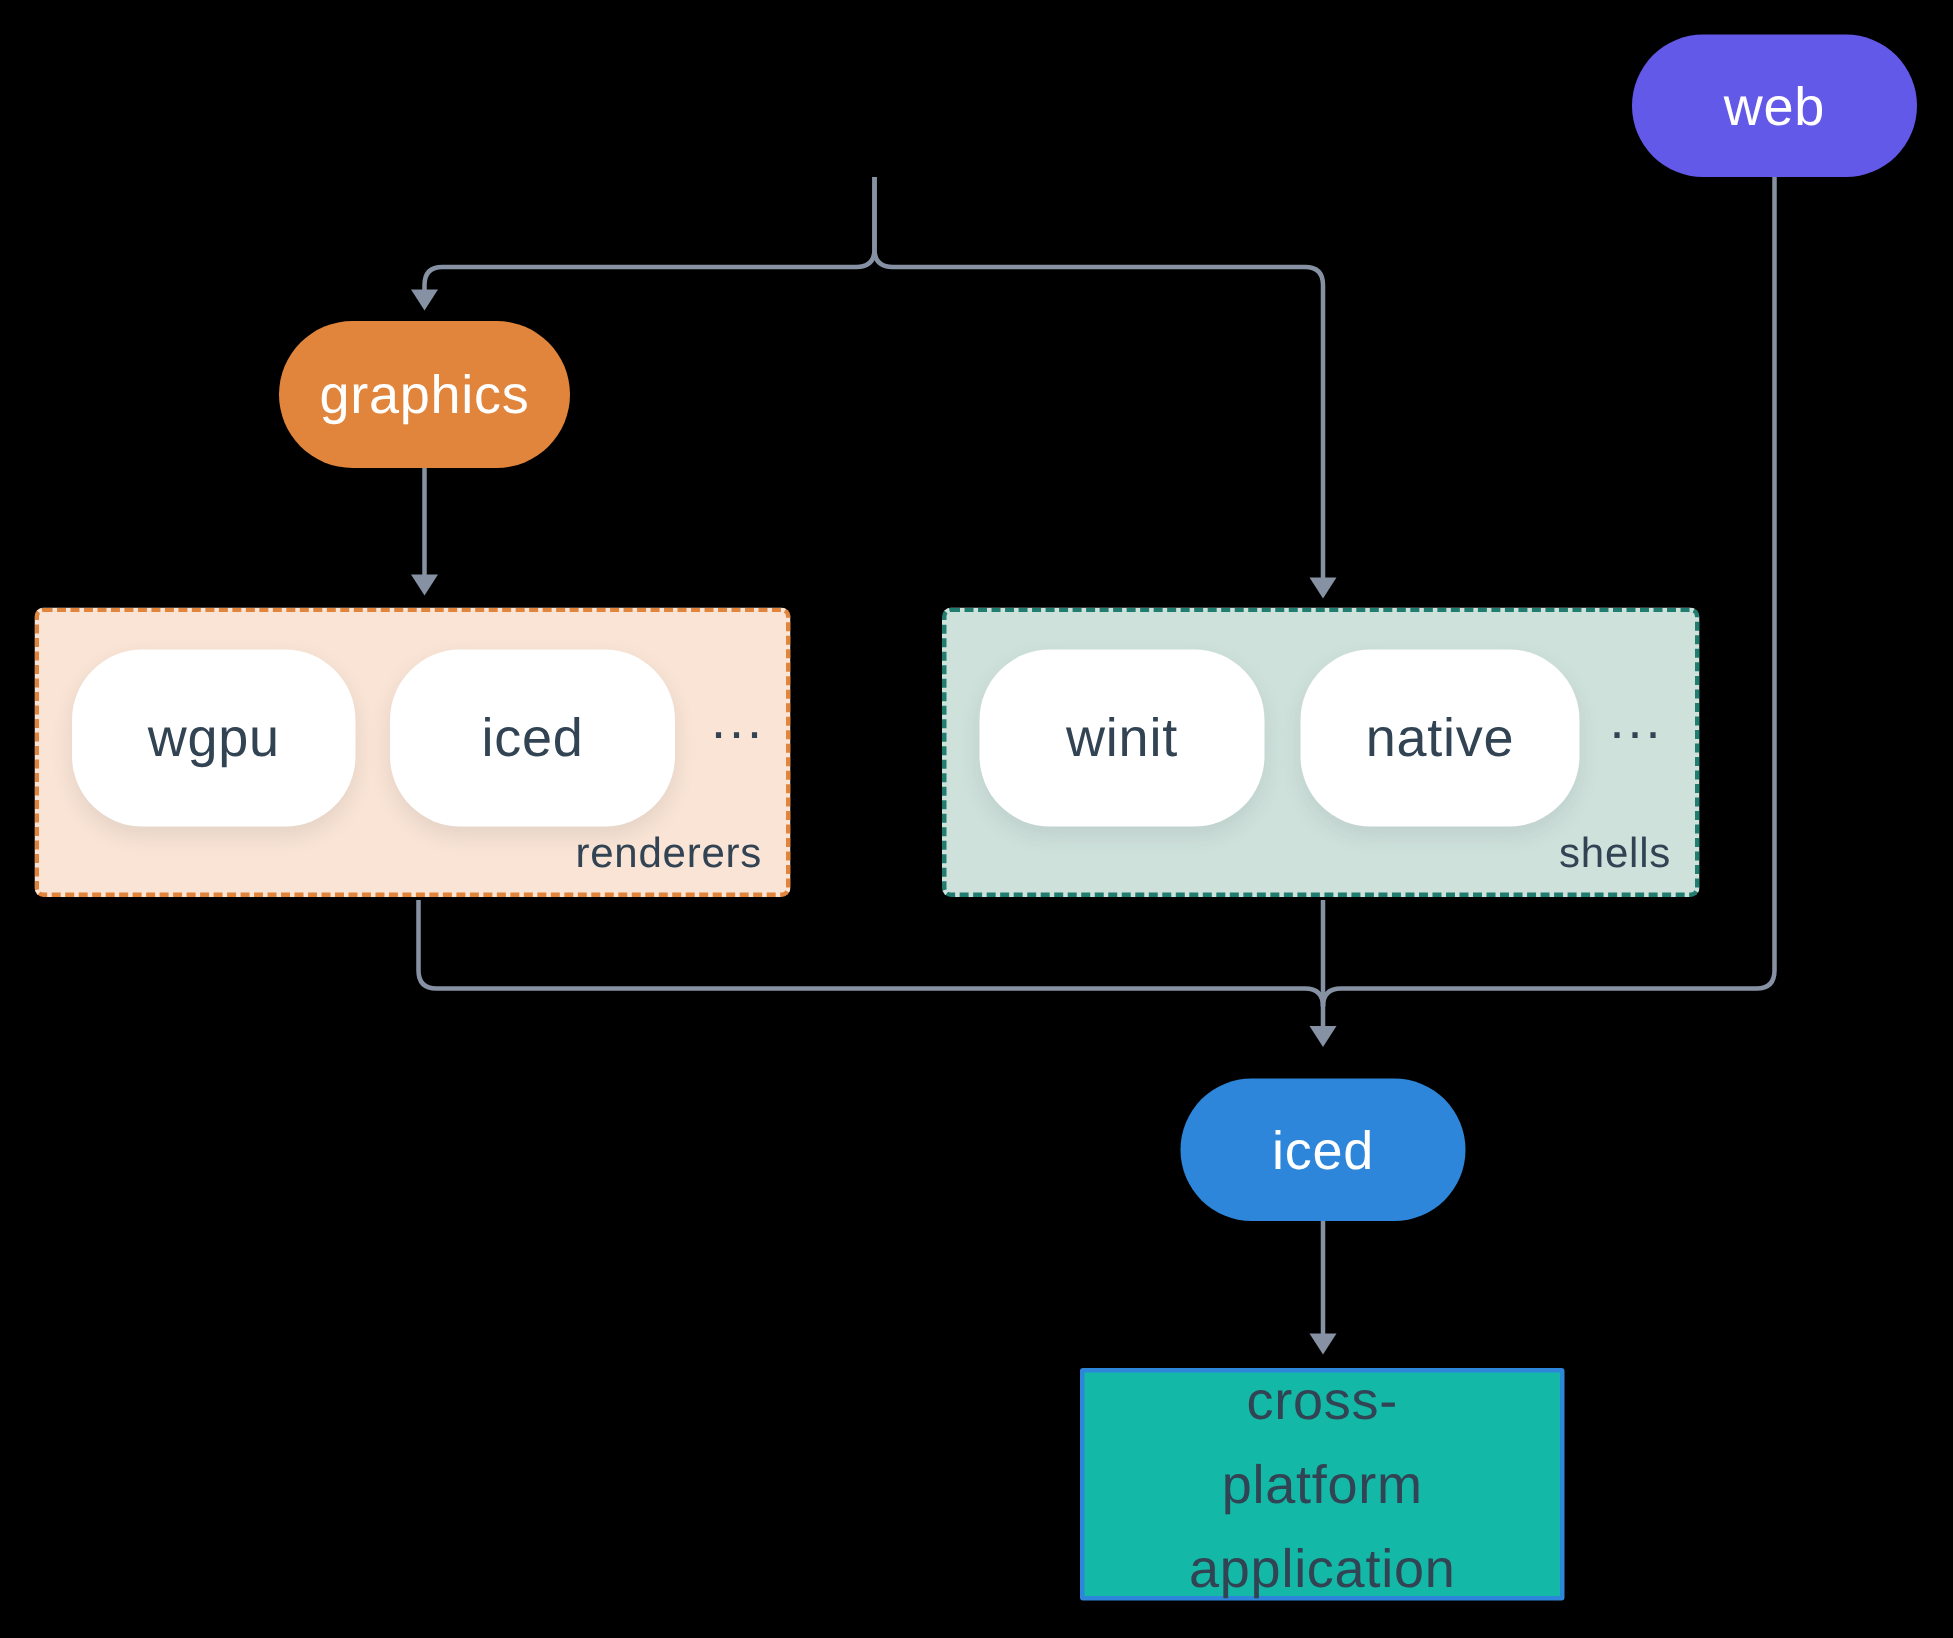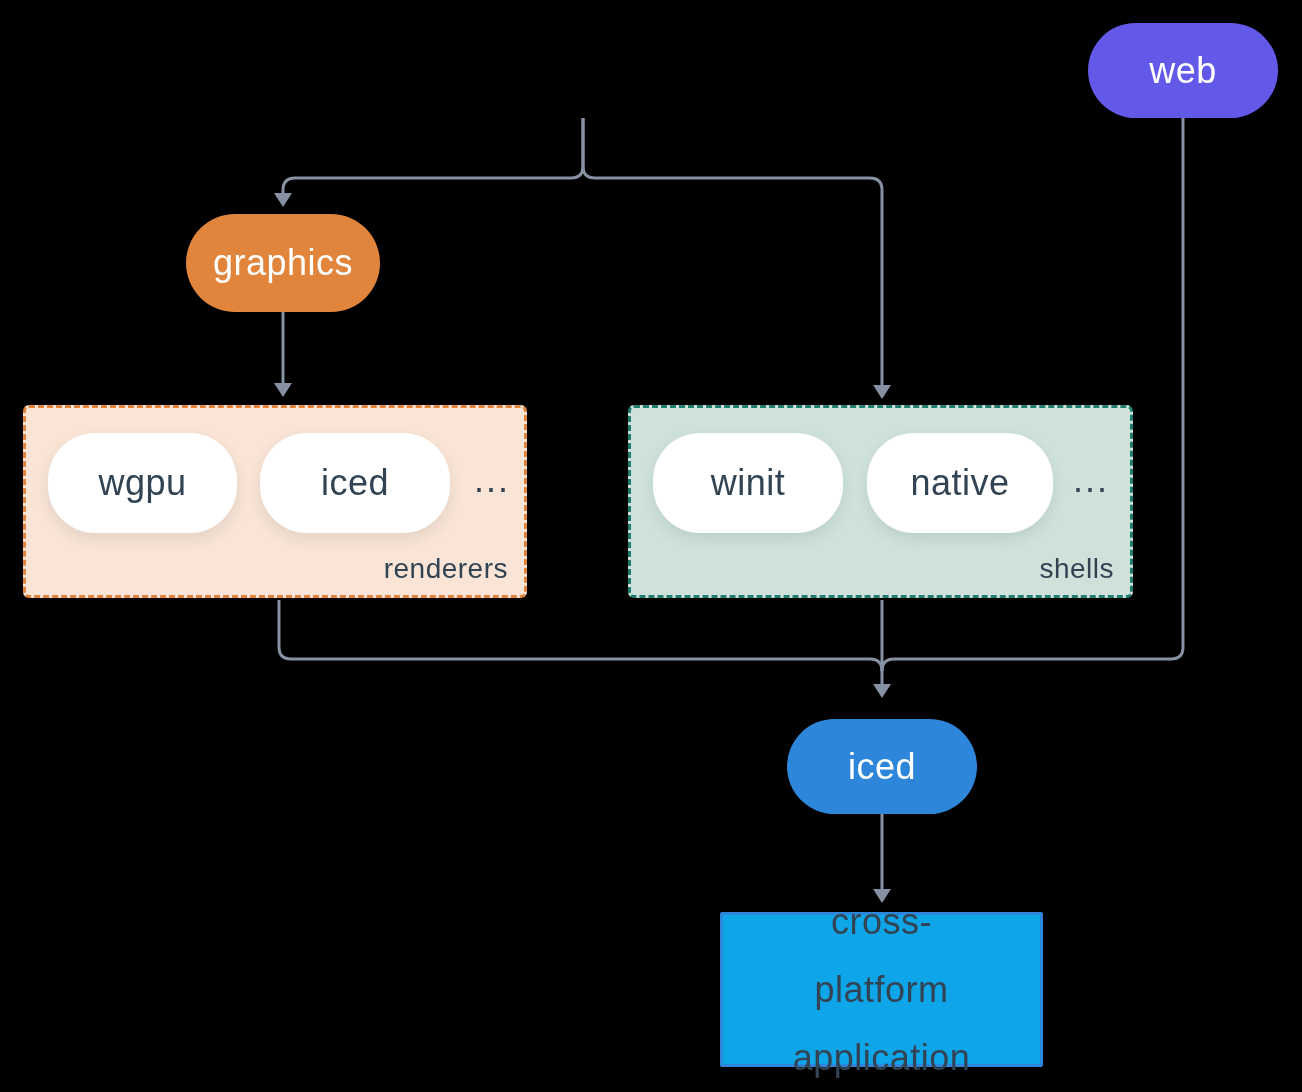--- a/index.html
+++ b/index.html
@@ -71,21 +71,21 @@
     width: 504px;
     background: #F9E4D5;
     border-color: #E1853C;
   }
   #group-shells {
     left: 628px;
     width: 505px;
     background: #CFE1DB;
     border-color: #217D6F;
   }
-  .group .pill { top: 25px; height: 100px; border-radius: 47px; }
+  .group .pill { top: 25px; height: 118px; border-radius: 47px; }
   #node-wgpu   { left: 22px;  width: 189px; }
   #node-glow   { left: 234px; width: 190px; }
   #node-winit  { left: 22px;  width: 190px; }
   #node-glutin { left: 236px; width: 186px; }
   .ellipsis {
     position: absolute;
     top: 25px;
     height: 94px;
     width: 60px;
     display: flex;
@@ -107,30 +107,30 @@
     color: #324353;
     z-index: 2;
   }
   .app-box {
     position: absolute;
     left: 720px;
     top: 912px;
     width: 323px;
     height: 155px;
     box-sizing: border-box;
-    background: #0ea5e9;
+    background: #14b8a6;
     border: 3px solid #2E86DB;
     border-radius: 2px;
     display: flex;
     align-items: center;
     justify-content: center;
     text-align: center;
     color: #324353;
     font-size: 36px;
-    line-height: 68px;
+    line-height: 56px;
     letter-spacing: 0.5px;
     padding: 0 44px;
     z-index: 2;
   }
 </style>
 </head>
 <body>
 
 <div class="canvas">
 

